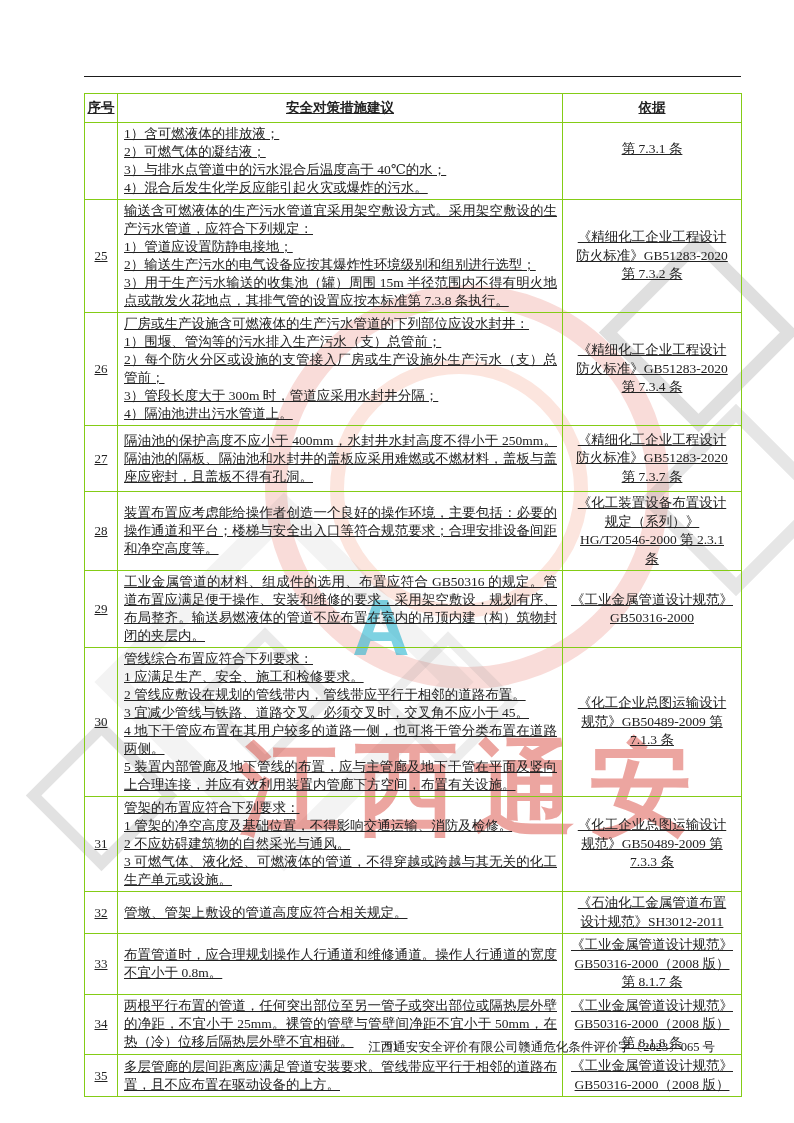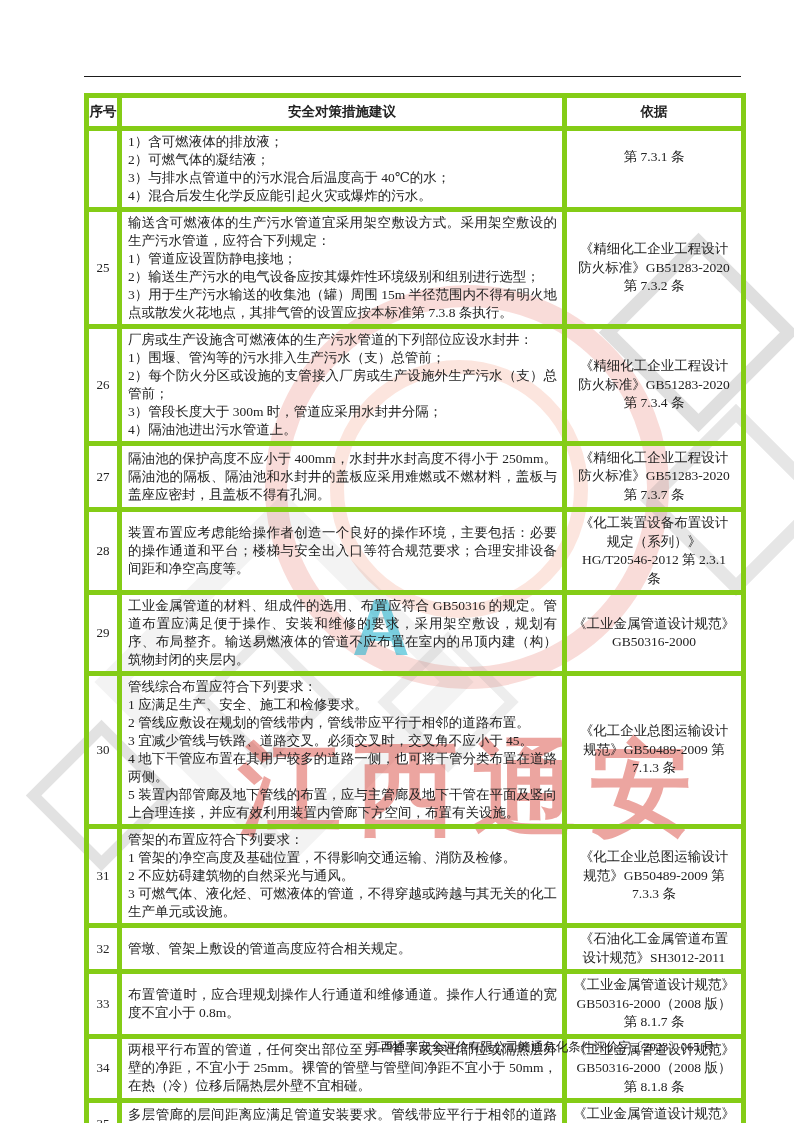--- a/index.html
+++ b/index.html
@@ -11,21 +11,21 @@
   .doc-header{
     position:absolute;top:49px;left:84px;width:657px;text-align:center;
     font-size:12.5px;font-weight:bold;letter-spacing:.5px;color:#1b1b1b;
   }
   .header-rule{position:absolute;top:76px;left:84px;width:657px;border-top:1.6px solid #1b1b1b;}
   
   table.measures{
     position:absolute;top:93px;left:84px;width:657px;border-collapse:collapse;
     table-layout:fixed;background:transparent;
   }
-  table.measures th,table.measures td{border:5px solid #84cc16;}
+  table.measures th,table.measures td{border:1px solid #84cc16;text-decoration:underline;}
   table.measures{border:1.5px solid #1b1b1b;}
   th{font-size:13.5px;font-weight:bold;height:28px;text-align:center;padding:0;}
   td.c-no{text-align:center;vertical-align:middle;font-size:13px;padding:0;}
   td.c-measure{
     padding:2px 5px 2px 6px;font-size:13.5px;line-height:18px;text-align:justify;
     white-space:pre-line;vertical-align:middle;
   }
   td.c-basis{
     text-align:center;vertical-align:middle;font-size:13.5px;line-height:18.5px;
     white-space:pre-line;padding:2px 2px;
@@ -123,21 +123,21 @@
           <td class="c-measure">隔油池的保护高度不应小于 400mm，水封井水封高度不得小于 250mm。隔油池的隔板、隔油池和水封井的盖板应采用难燃或不燃材料，盖板与盖座应密封，且盖板不得有孔洞。</td>
           <td class="c-basis">《精细化工企业工程设计
 防火标准》GB51283-2020
 第 7.3.7 条</td>
         </tr>
         <tr style="height: 65px;">
           <td class="c-no">28</td>
           <td class="c-measure">装置布置应考虑能给操作者创造一个良好的操作环境，主要包括：必要的操作通道和平台；楼梯与安全出入口等符合规范要求；合理安排设备间距和净空高度等。</td>
           <td class="c-basis">《化工装置设备布置设计
 规定（系列）》
-HG/T20546-2012 第 2.3.1
+HG/T20546-2000 第 2.3.1
 条</td>
         </tr>
         <tr style="height: 72px;">
           <td class="c-no">29</td>
           <td class="c-measure">工业金属管道的材料、组成件的选用、布置应符合 GB50316 的规定。管道布置应满足便于操作、安装和维修的要求，采用架空敷设，规划有序、布局整齐。输送易燃液体的管道不应布置在室内的吊顶内建（构）筑物封闭的夹层内。</td>
           <td class="c-basis">《工业金属管道设计规范》
 GB50316-2000</td>
         </tr>
         <tr style="height: 145px;">
           <td class="c-no">30</td>

